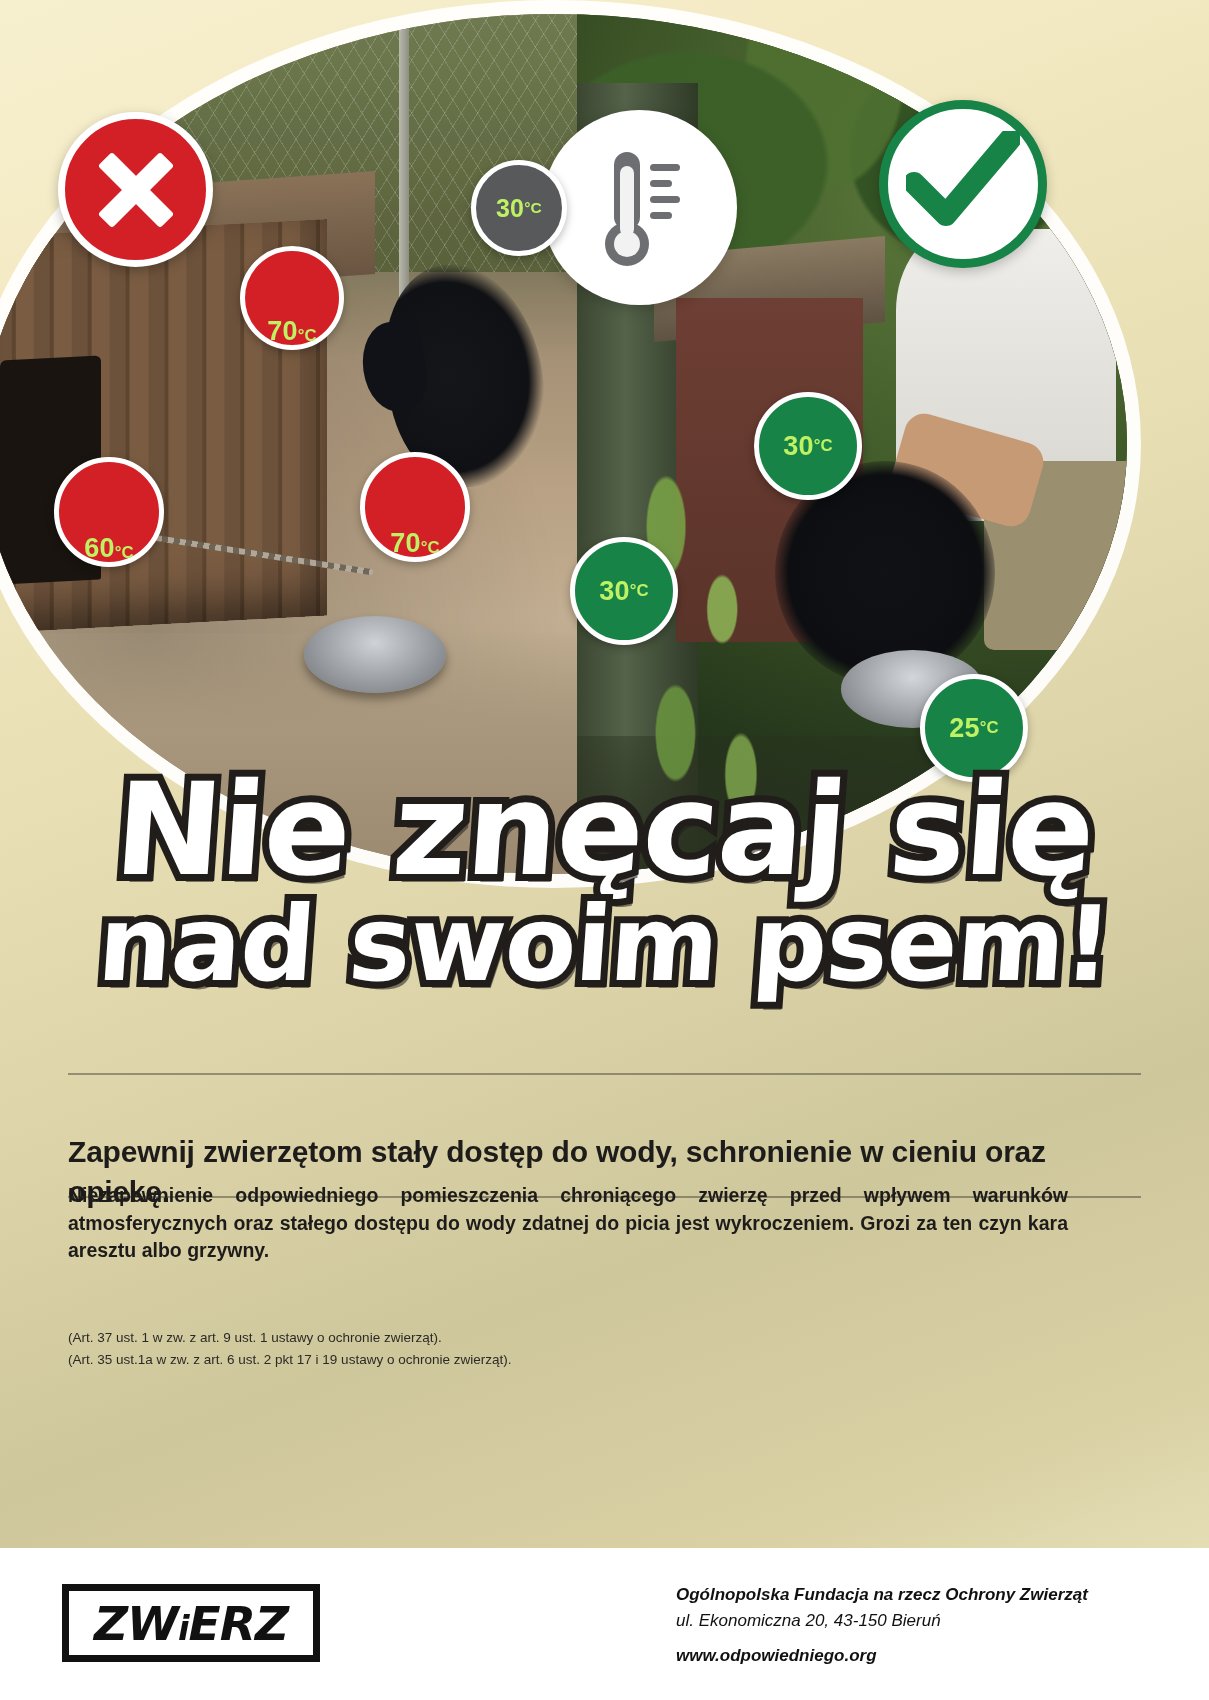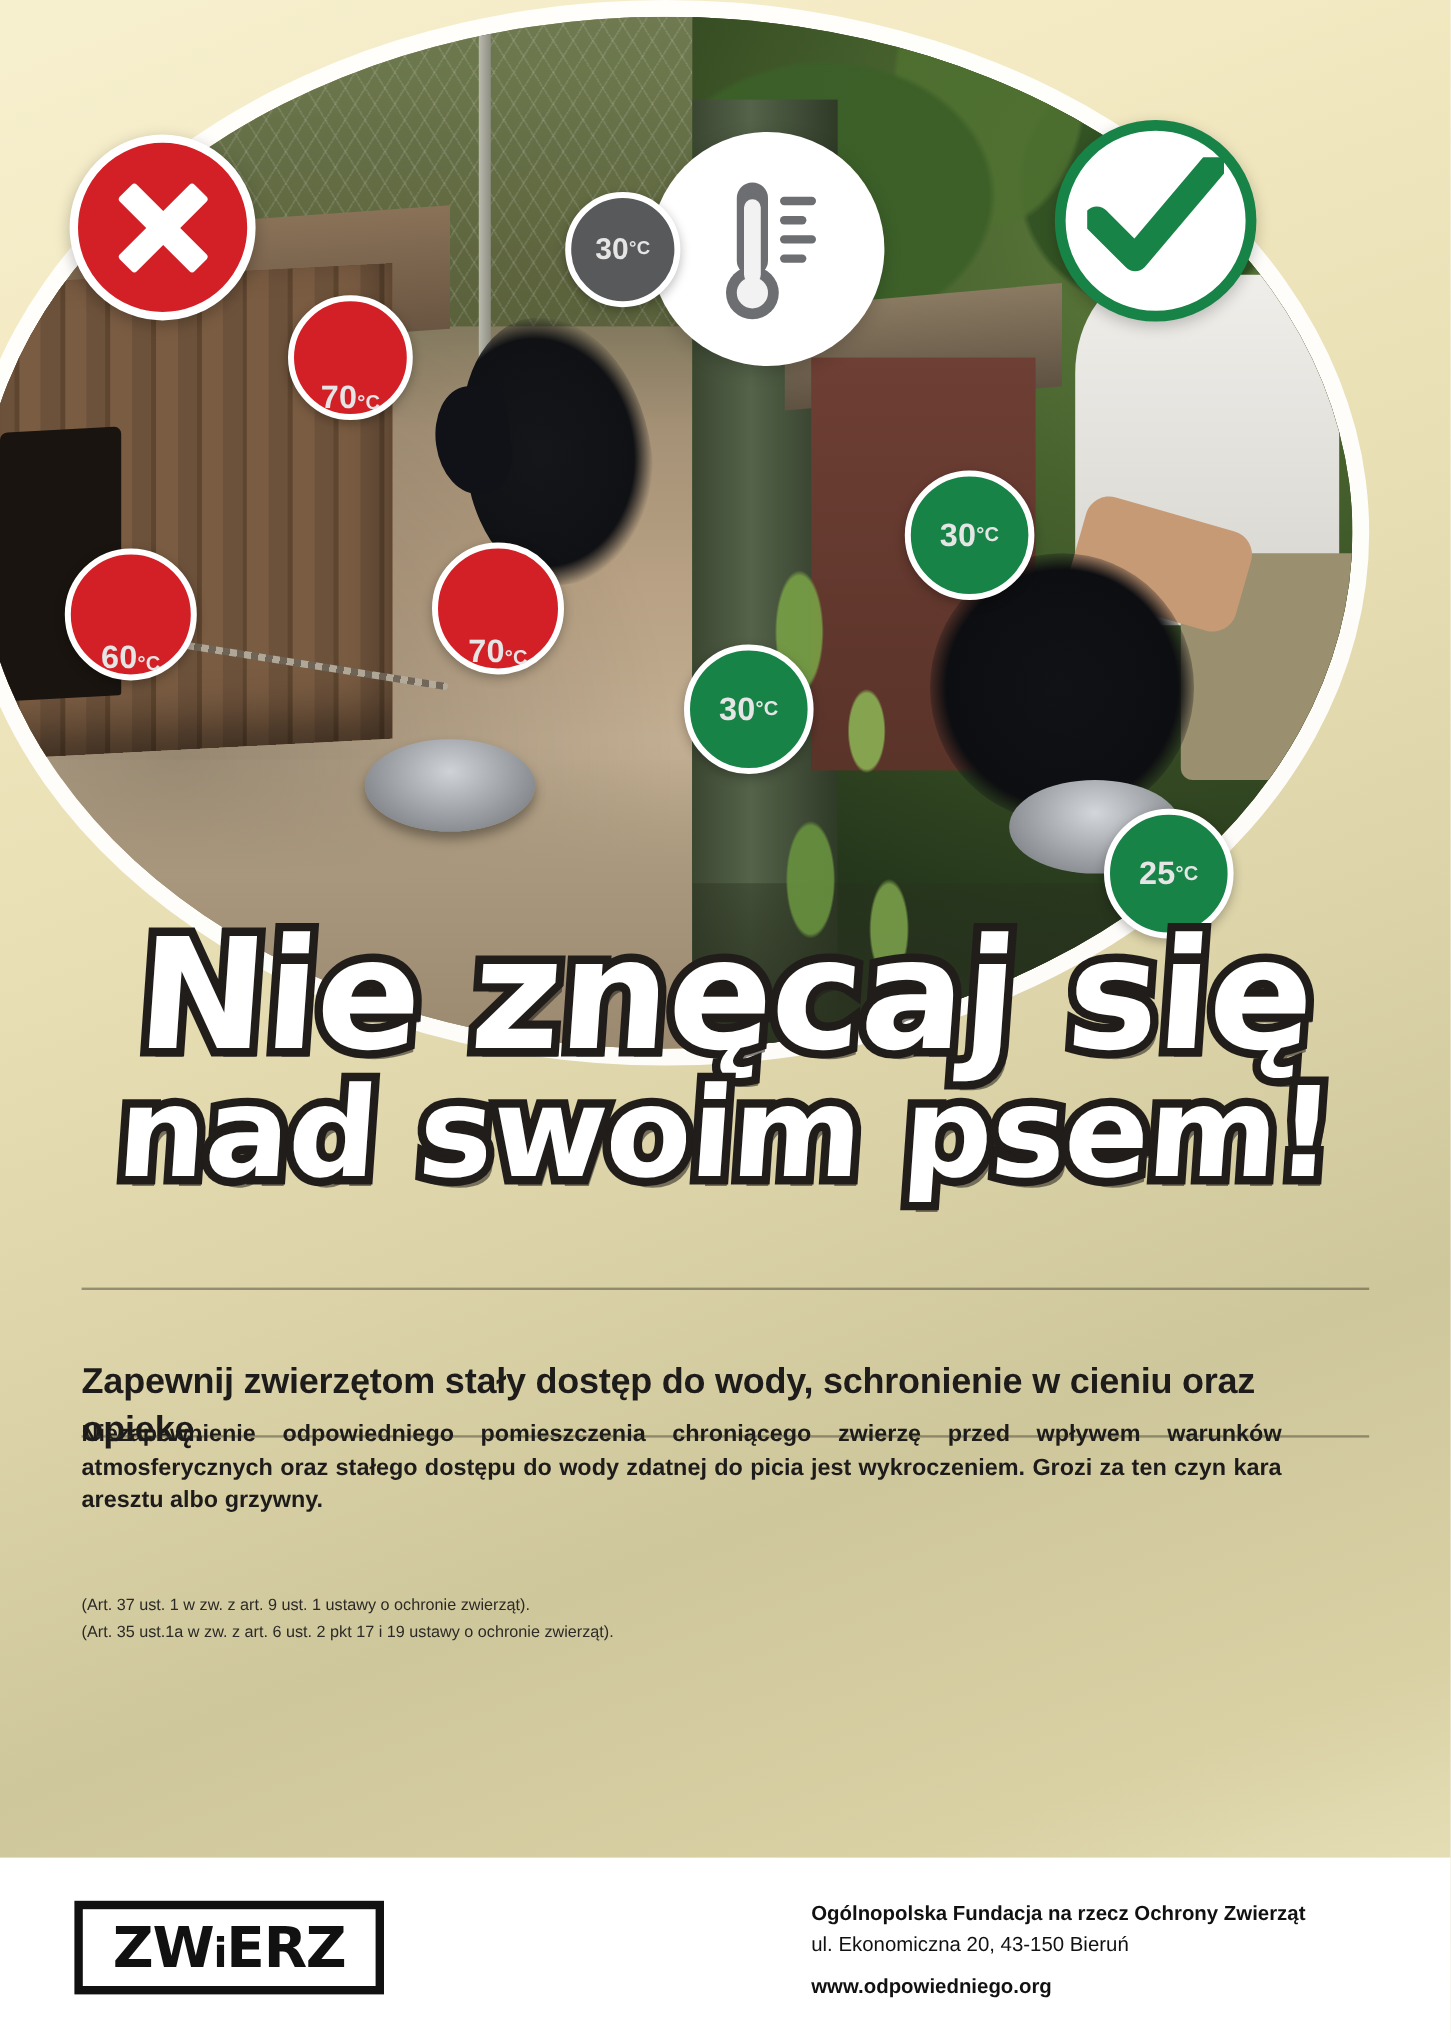--- a/index.html
+++ b/index.html
@@ -187,21 +187,21 @@
     background: linear-gradient(180deg, rgba(40,48,30,.4), #2a3320);
   }
 
   
   .badge {
     position: absolute;
     border-radius: 50%;
     display: flex;
     align-items: center;
     justify-content: center;
-    color: #e5e5e5;
+    color: #bef264;
     font-weight: 700;
     border: 5px solid #fff;
     box-shadow: 0 3px 9px rgba(0,0,0,.28);
     letter-spacing: .2px;
     line-height: 1;
   }
   .badge-red  { background: #d32027; align-items: flex-end; }
   .badge-green{ background: #178347; }
   .badge-grey { background: #58595b; }
 
@@ -329,20 +329,21 @@
   }
   .legal1 { top: 1330px; }
   .legal2 { top: 1352px; }
 
   
   .footer {
     position: absolute;
     left: 0; bottom: 0;
     width: 1209px; height: 152px;
     background: #fff;
+    font-style: italic;
   }
   .logo {
     position: absolute;
     left: 62px; top: 36px;
     width: 258px; height: 78px;
     border: 7px solid #111;
     display: flex;
     align-items: center;
     justify-content: center;
   }

